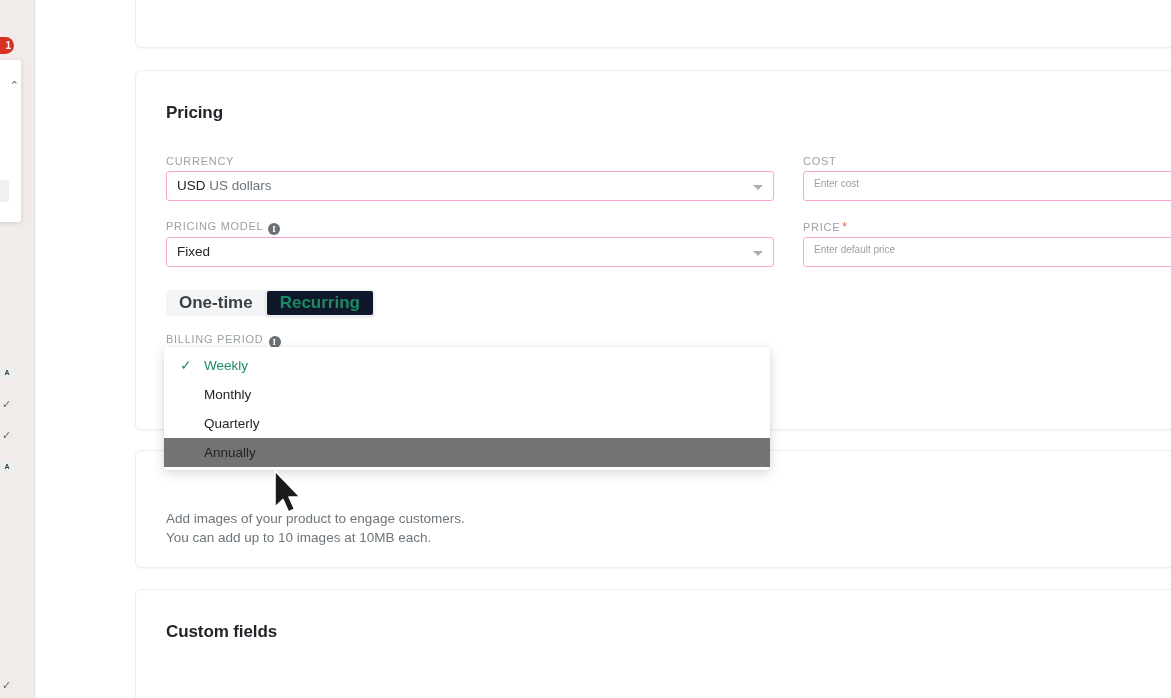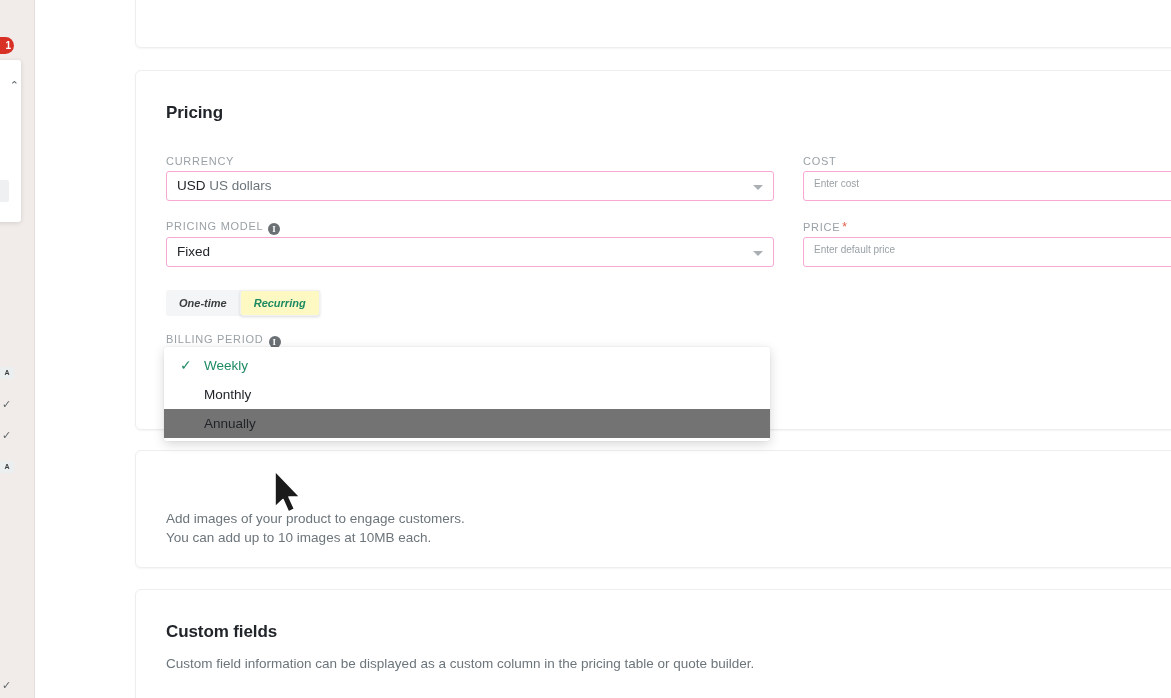--- a/index.html
+++ b/index.html
@@ -119,26 +119,26 @@
     font-size: 10px; color: #9aa1a6; white-space: nowrap;
   }
 
   
   .segmented {
     position: absolute; left: 30px; top: 219px;
     height: 26px; background: #f4f5f6; border-radius: 3px;
     display: flex; align-items: stretch; padding: 0;
   }
   .seg {
-    font-size: 11px; font-weight: bold; line-height: 26px;
-    padding: 0 13px; white-space: nowrap; cursor: pointer; font-style: italic;
+    font-size: 17px; font-weight: bold; line-height: 26px;
+    padding: 0 13px; white-space: nowrap; cursor: pointer;
   }
   .seg.inactive { color: #3c4043; }
   .seg.active {
-    color: #1d8a62; background: #fef9c3;
+    color: #1d8a62; background: #0f172a;
     border-radius: 3px;
     box-shadow: 0 1px 3px rgba(0,0,0,.14);
     border: 1px solid #f0f1f2;
     line-height: 24px;
   }
 
   
   .dropdown {
     position: absolute; left: 164px; top: 347px; width: 606px;
     background: #ffffff; border-radius: 3px;
@@ -230,32 +230,34 @@
       </div>
     </div>
 
     <div class="card" id="card-images">
       <div class="card-desc" style="top:58px">Add images of your product to engage customers.
 You can add up to 10 images at 10MB each.</div>
     </div>
 
     <div class="card" id="card-custom">
       <div class="card-title" id="custom-title">Custom fields</div>
-      <div class="card-desc" style="top:64px">Custom field information can be displayed as a custom column in the pricing table or quote builder.</div>
     </div>
   </div>
 
   <div class="dropdown">
     <div class="dd-item selected">
       <span class="dd-check">✓</span>
       <span>Weekly</span>
     </div>
     <div class="dd-item">
       <span>Monthly</span>
     </div>
+    <div class="dd-item">
+      <span>Quarterly</span>
+    </div>
     <div class="dd-item hovered">
       <span>Annually</span>
     </div>
   </div>
 
   <div class="cursor">
     <svg width="30" height="45" viewBox="0 0 30 45">
       <path d="M2 1 L2 37 L10 29.5 L15.5 42 L21.5 39 L16 27 L27 27 Z" fill="#1b1b1b" stroke="#ffffff" stroke-width="1.6" stroke-linejoin="round"></path>
     </svg>
   </div>

